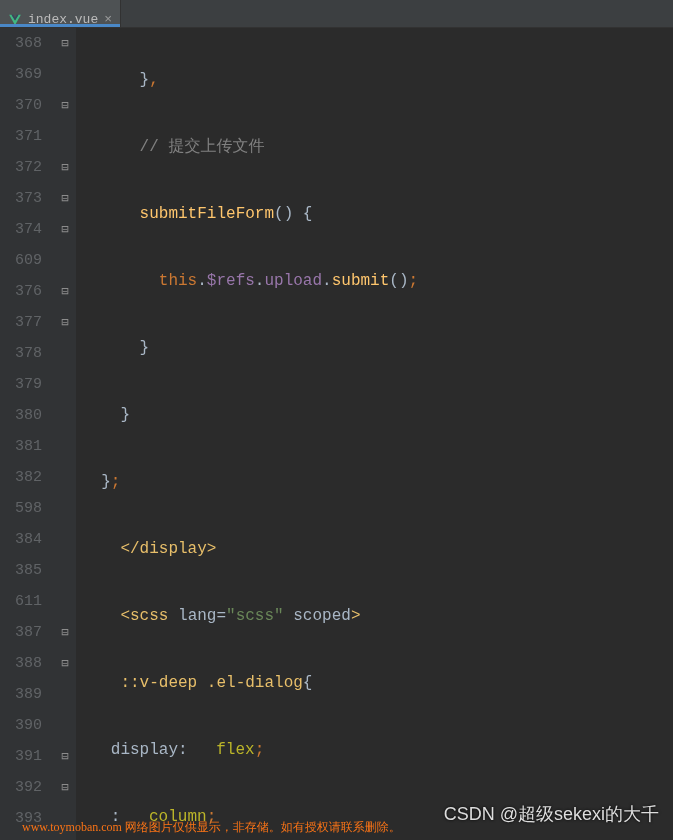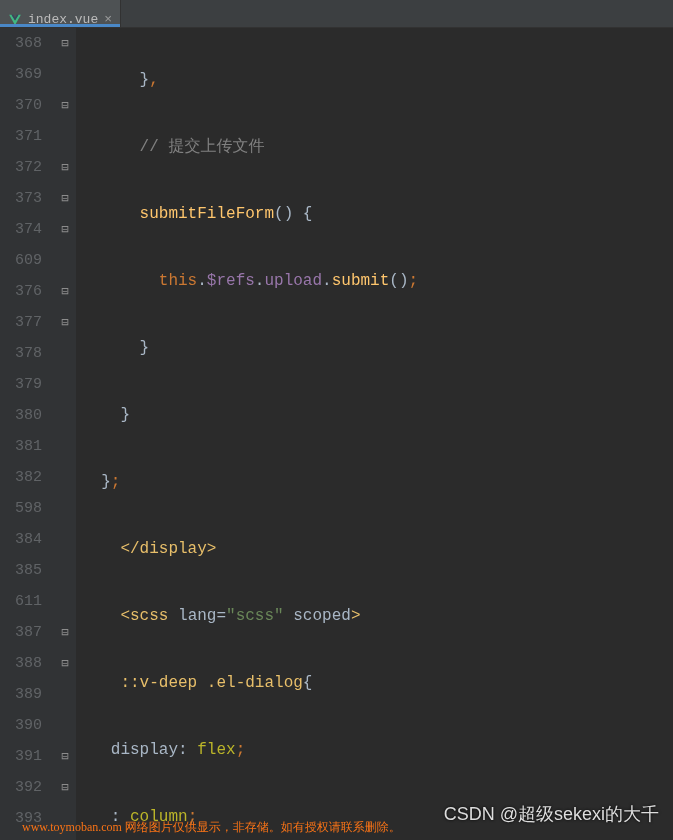--- a/index.html
+++ b/index.html
@@ -89,21 +89,21 @@
   .gutter .line-row { justify-content: flex-end; padding-left: 24px; }
 
   
   .c-default { color: #A9B7C6; }
   .c-orange  { color: #CC7832; }
   .c-yellow  { color: #FFC66D; }
   .c-purple  { color: #9876AA; }
   .c-string  { color: #6A8759; }
   .c-tag     { color: #E8BF6A; }
   .c-comment { color: #808080; }
-  .c-lightyellow { color: #BBB529; }
+  .c-lightyellow { color: #BBB529; margin-left: 19px; }
 
   .watermark {
     position: absolute;
     bottom: 4px;
     left: 22px;
     font-size: 12px;
     color: #f97316;
     font-family: Liberation Serif, serif;
   }
   .credit {

